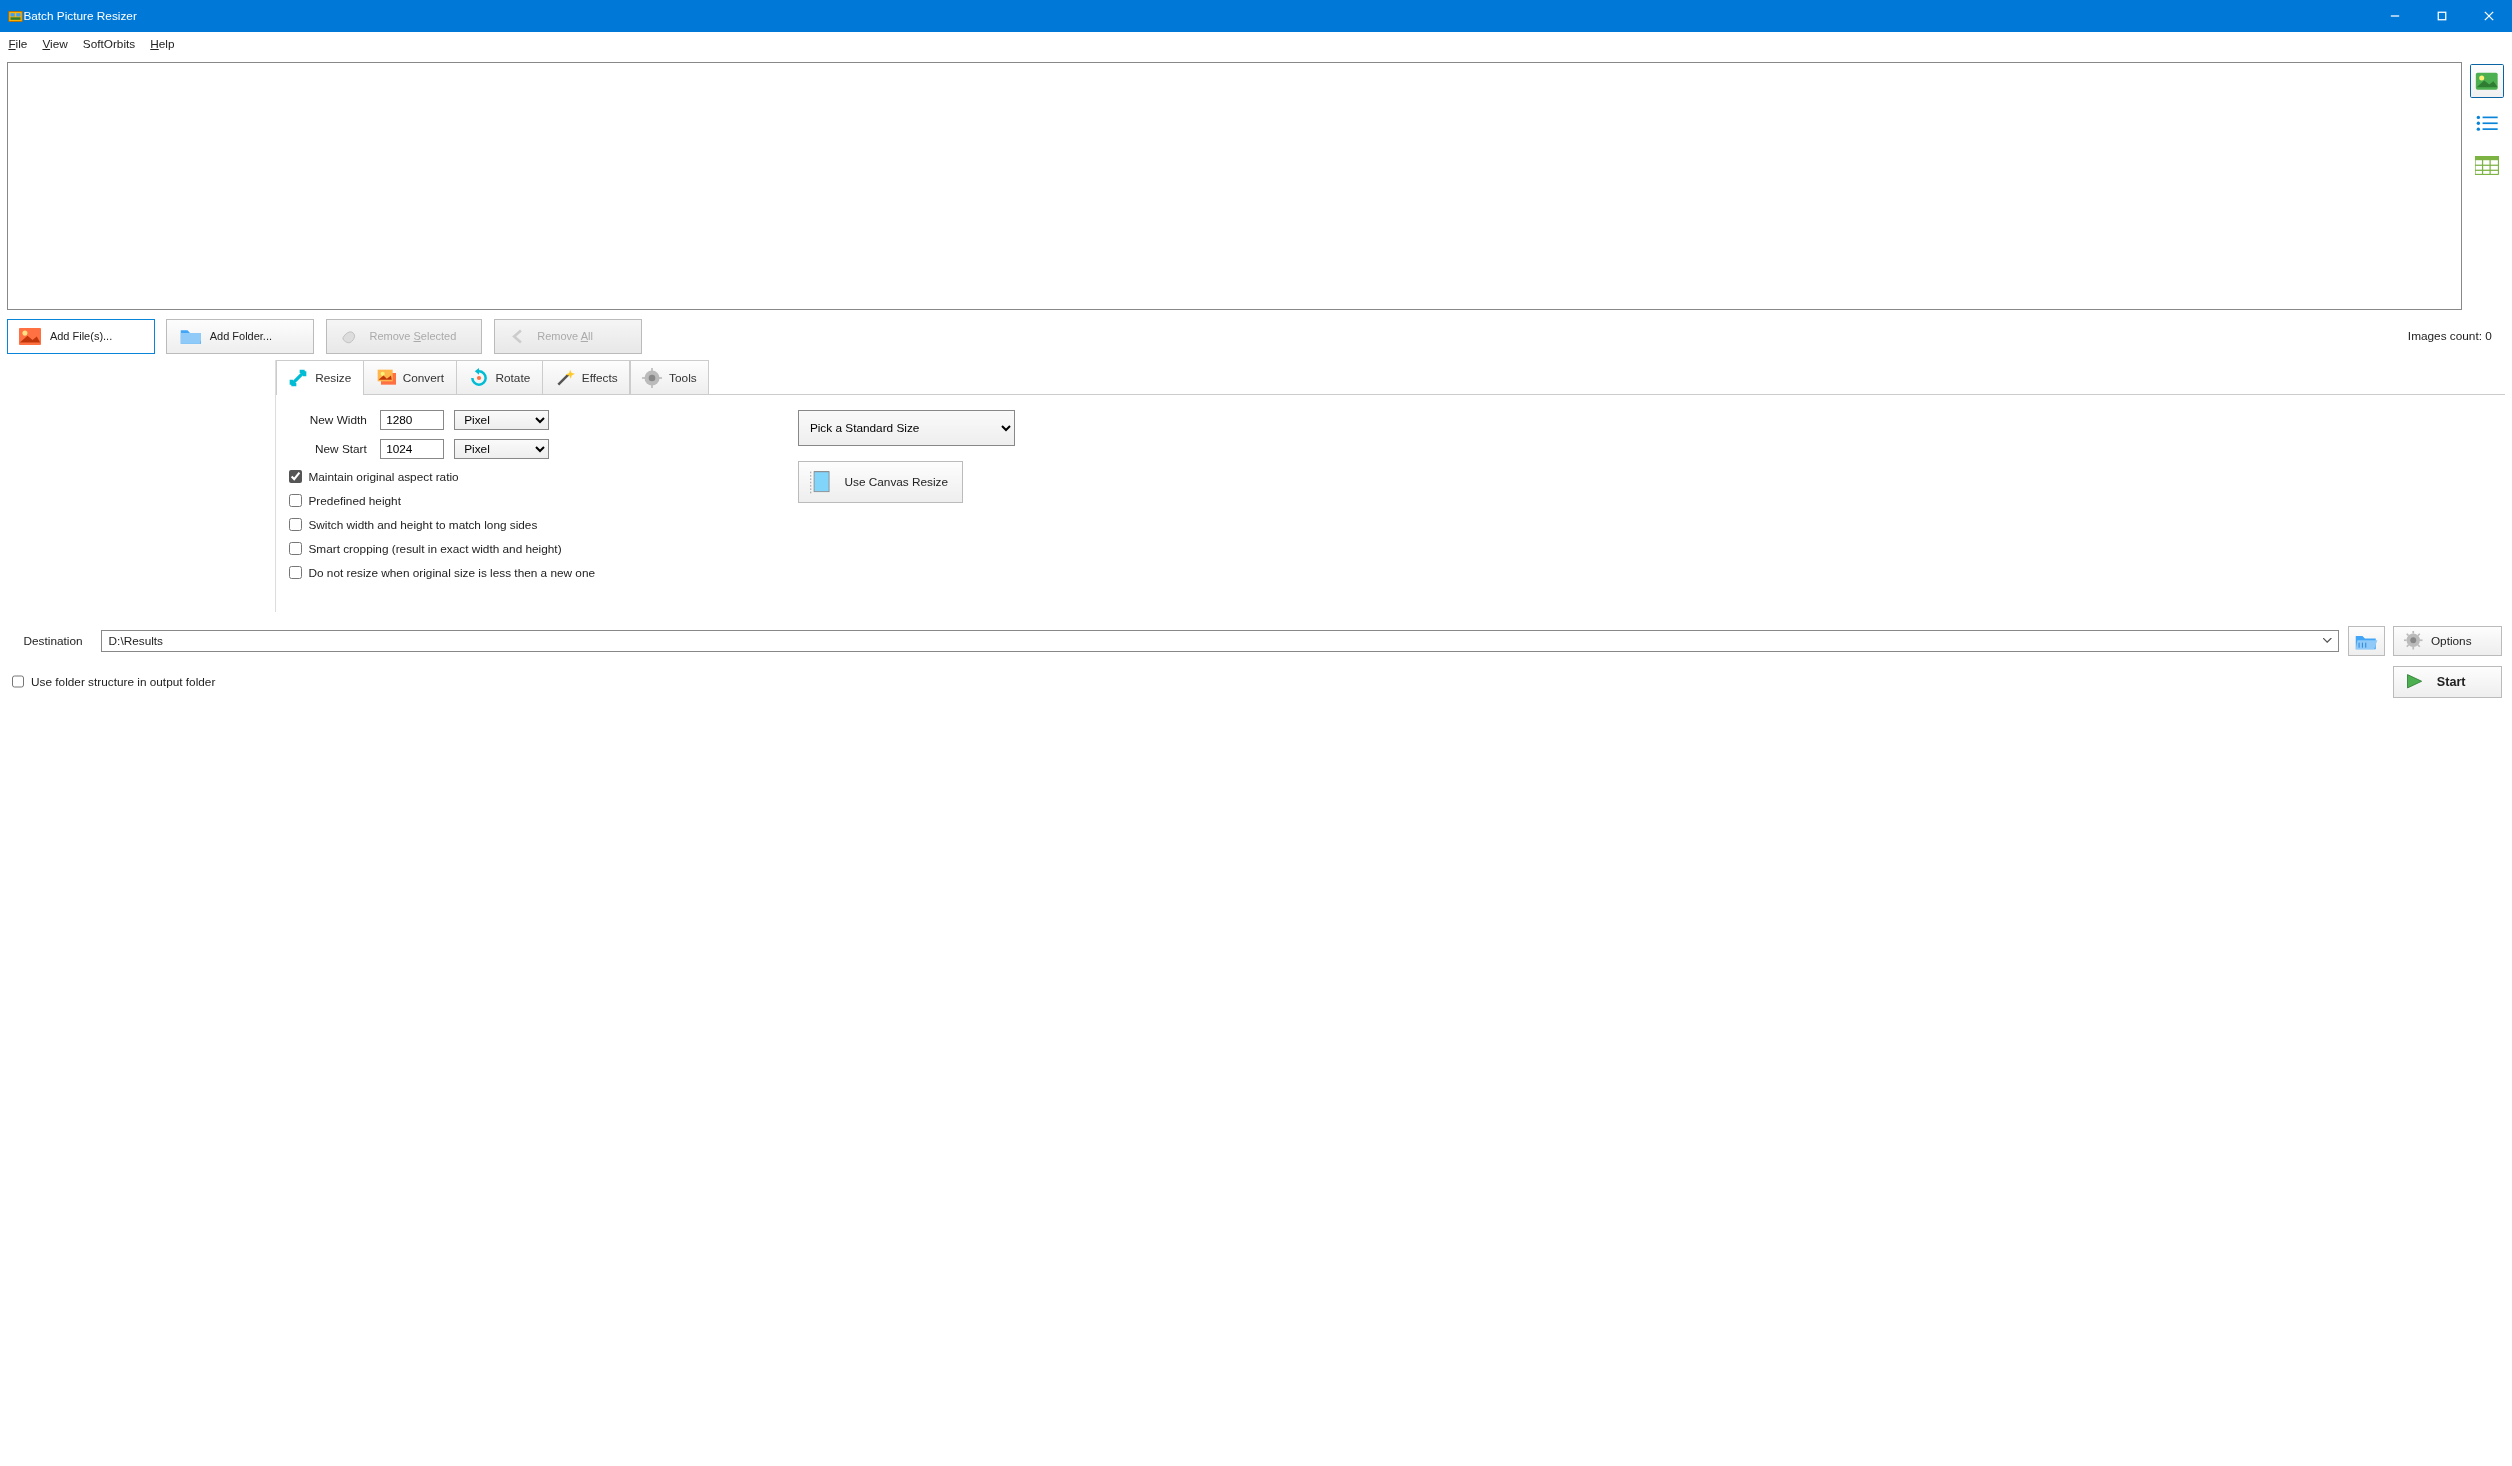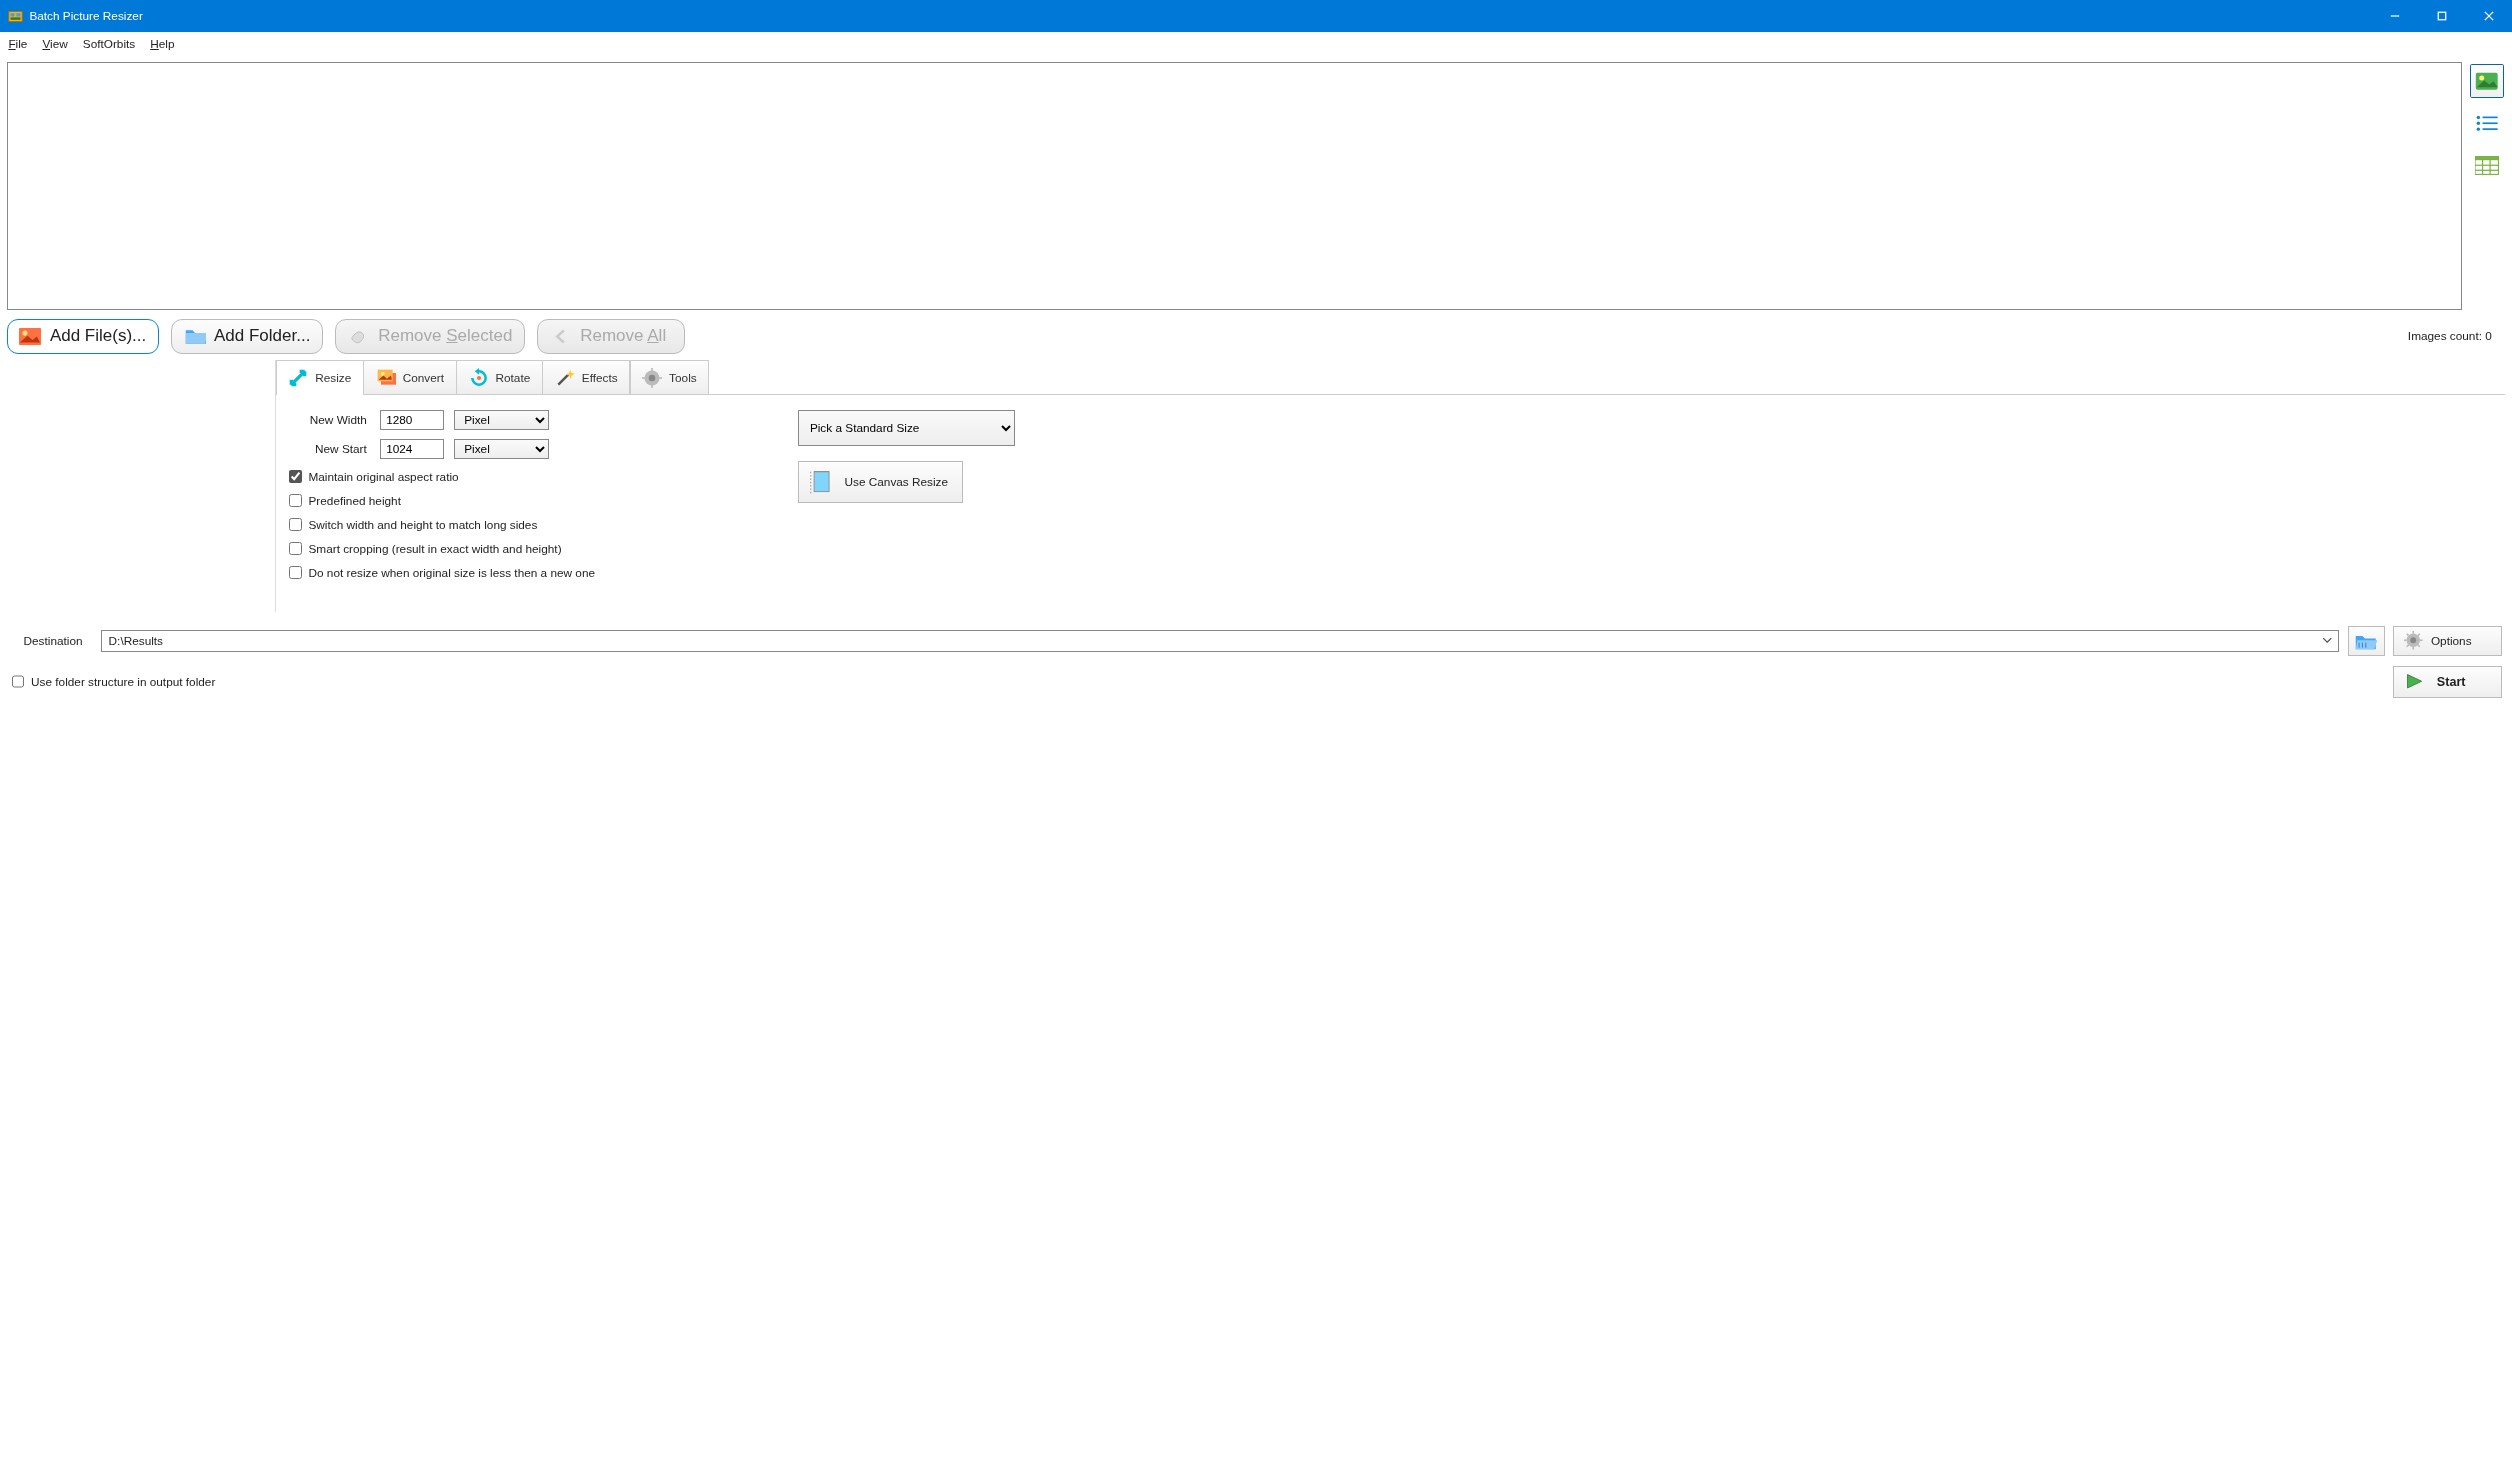--- a/index.html
+++ b/index.html
@@ -1,35 +1,35 @@
 <!DOCTYPE html>
 <html style="font-size:13.5px"><head>
 <meta charset="utf-8">
 <style>
 * { box-sizing: border-box; margin: 0; padding: 0; font-family: "Segoe UI", Tahoma, sans-serif; }
 body { background: #fff; font-size: 11px; color: #222; overflow: hidden; }
 
 .titlebar { background: #0078d7; color: #fff; height: 32px; display: flex; align-items: center; justify-content: space-between; padding-left: 8.4px; }
-.titlebar .left { display: flex; align-items: center; gap: 6px; }
+.titlebar .left { display: flex; align-items: center; gap: 0; }
 .titlebar .title { font-size: 11.8px; }
 .win-controls { display: flex; height: 100%; }
 .win-btn { width: 47px; display: flex; align-items: center; justify-content: center; color: #fff; }
 
 .menubar { height: 23.5px; display: flex; align-items: center; gap: 15px; padding: 0 8.4px; font-size: 11.8px; }
 .menubar .item u { text-decoration: underline; }
 
 .workspace { margin: 6.7px; }
 .img-area { display: flex; gap: 6.7px; }
 .preview { flex: 1; height: 248px; border: 0.8px solid #888; background: #fff; }
 .view-col { width: 37px; display: flex; flex-direction: column; gap: 8.4px; align-items: center; padding-top: 1.7px; }
 .view-btn { width: 34px; height: 34px; border: 0.8px solid #bbb; background: linear-gradient(#fdfdfd,#f0f0f0); display: flex; align-items: center; justify-content: center; border-radius: 1.7px; }
 .view-btn.active { border-color: #0a64a4; }
 
 .toolbar-row { display: flex; align-items: center; gap: 11.8px; margin-top: 8.4px; }
-.tbtn { height: 35px; border: 0.8px solid #bbb; background: linear-gradient(#fdfdfd,#eee); display: flex; align-items: center; gap: 8.4px; padding: 0 11.8px; min-width: 148px; font-size: 17px; border-radius: 11px; }
+.tbtn { height: 35px; border: 0.8px solid #bbb; background: linear-gradient(#fdfdfd,#eee); display: flex; align-items: center; gap: 8.4px; padding: 0 11.8px; min-width: 148px; font-size: 11px; border-radius: 0; }
 .tbtn.selected { border: 1.7px solid #0a84d8; background: #fff; }
 .tbtn.disabled { color: #aaa; background: linear-gradient(#f5f5f5,#e8e8e8); }
 .tbtn .ico { width: 22px; height: 17px; display: flex; align-items: center; justify-content: center; }
 .spacer { flex: 1; }
 .count { font-size: 11.8px; color: #222; padding-right: 13.5px; }
 
 .mid-row { display: flex; margin-top: 6.7px; }
 .left-panel { width: 269px; height: 252px; background: #fff; border: 0.8px solid #ddd; border-top: none; border-left: none; border-bottom: none; }
 .tabs-area { flex: 1; }
 

